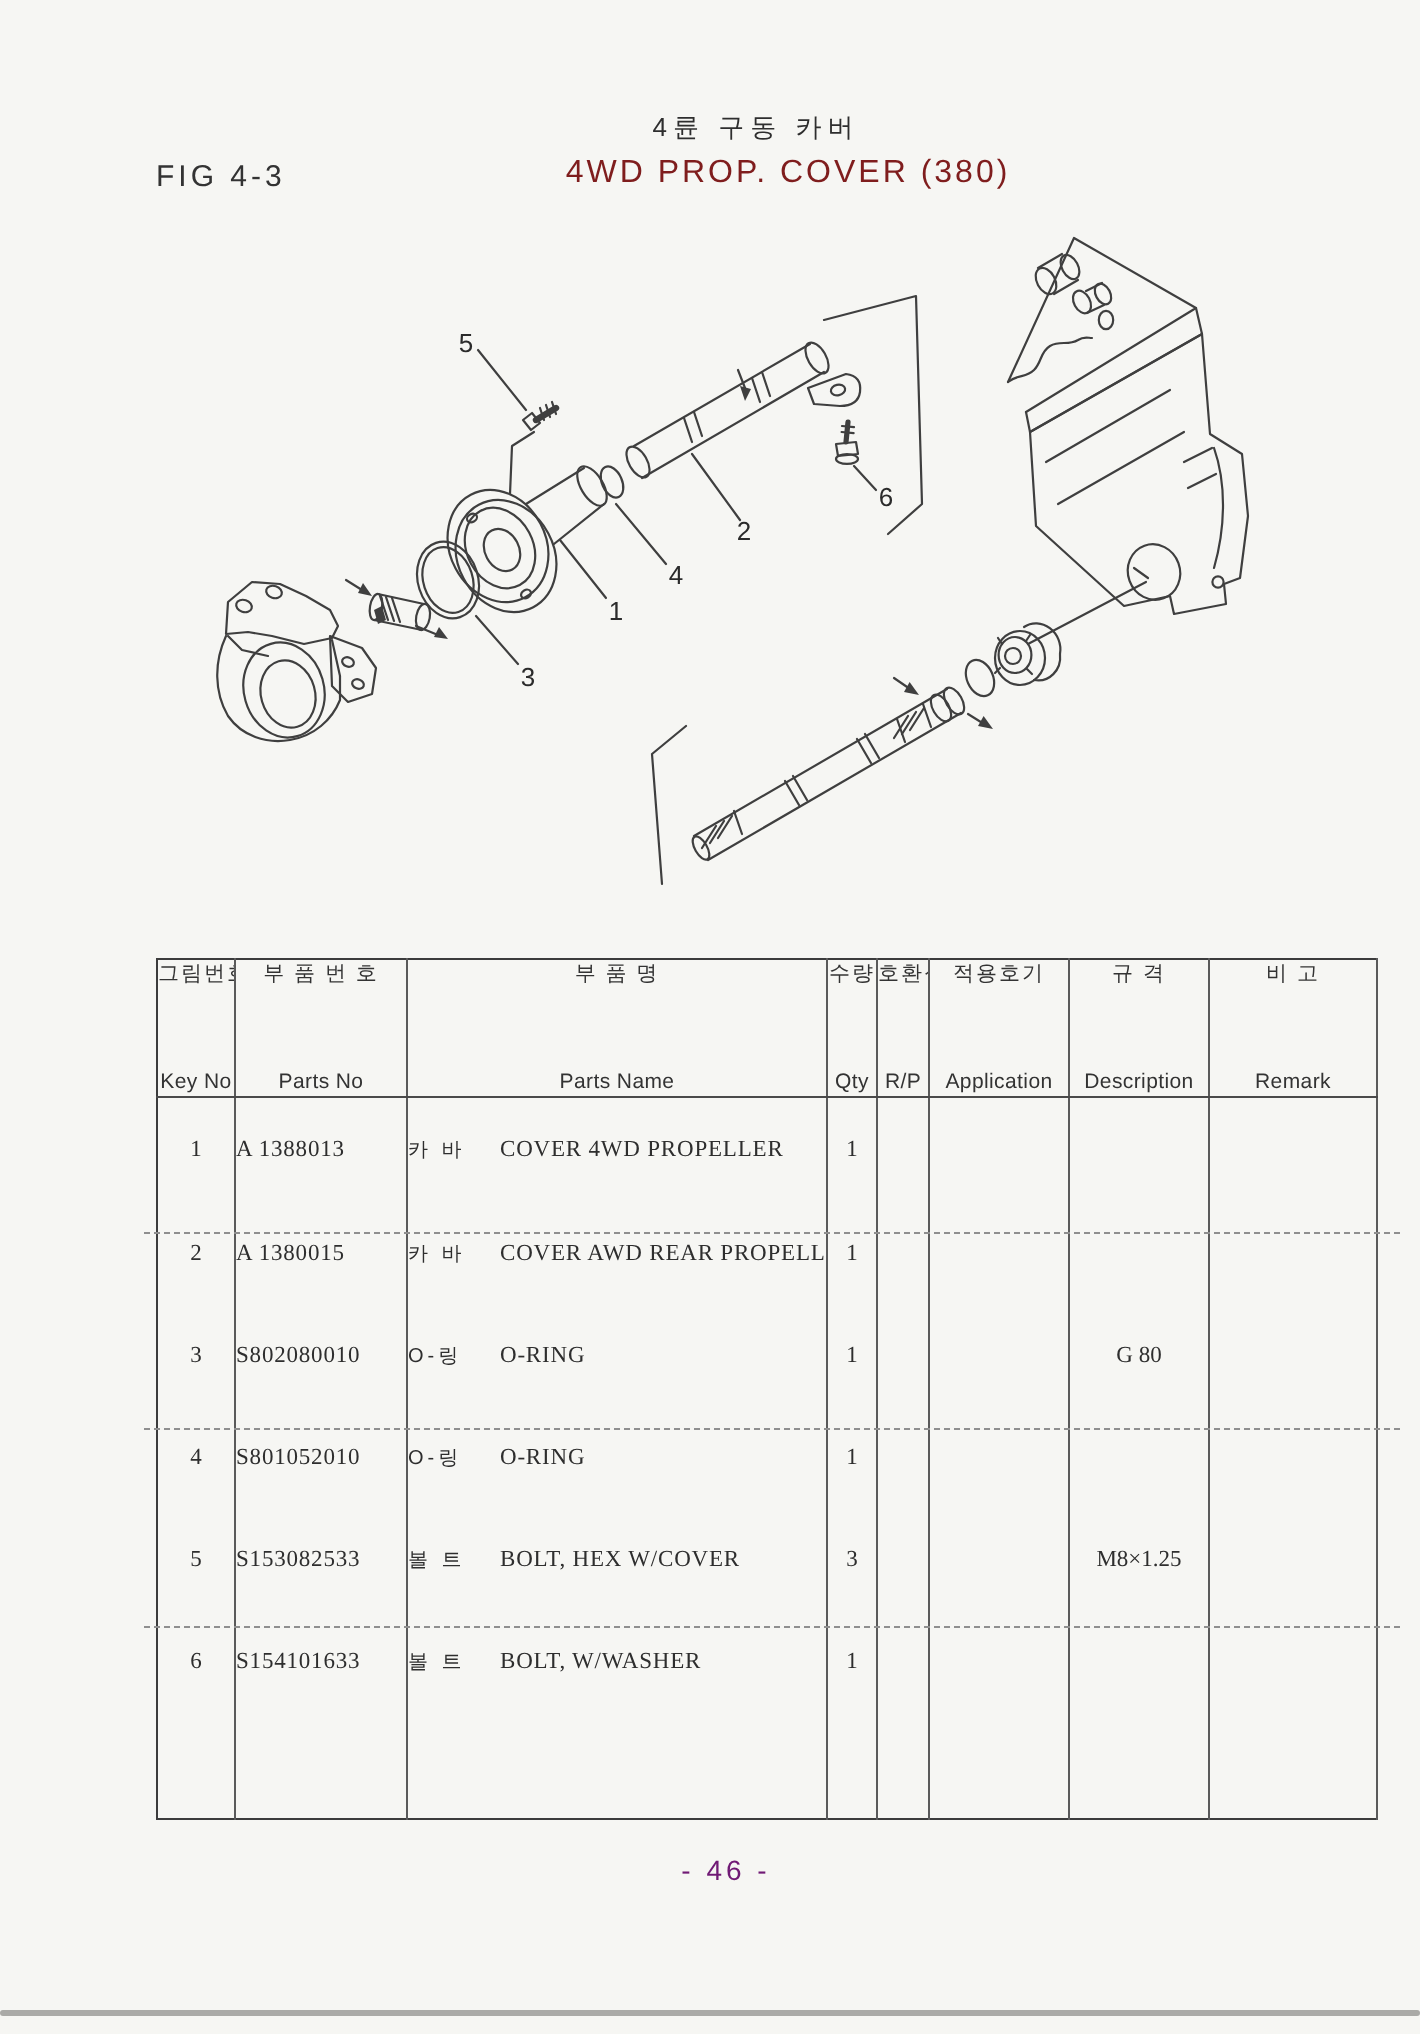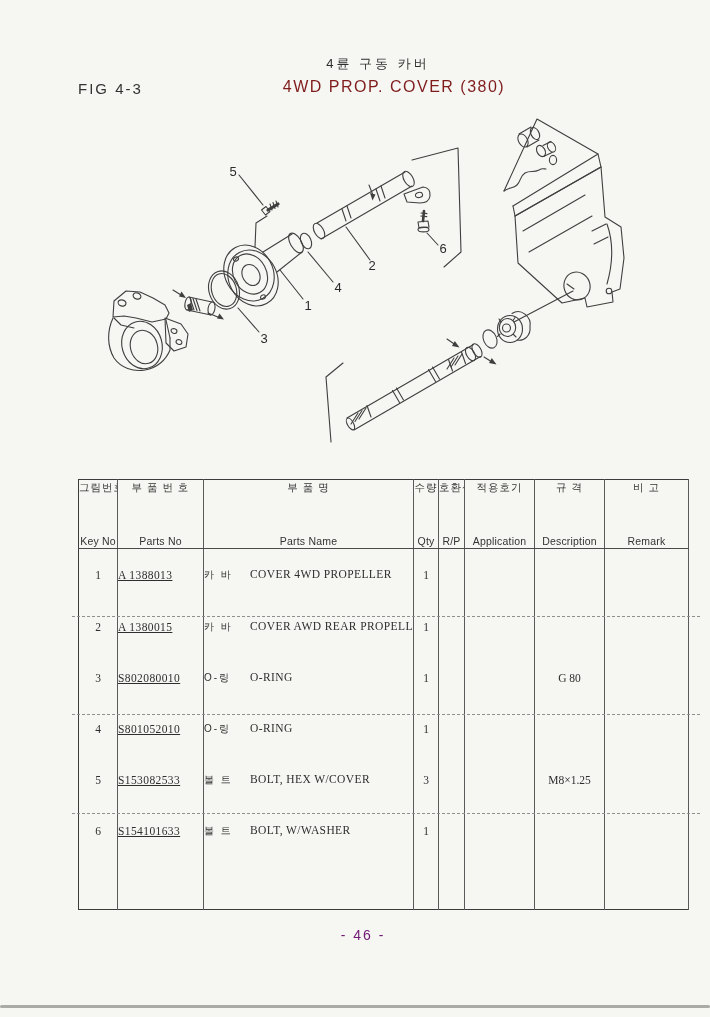--- a/index.html
+++ b/index.html
@@ -46,21 +46,21 @@
     height:38px;text-align:center;
     font-size:10.5px;line-height:14px;color:#333;
   }
   table.parts thead .h-kr{font-size:10.5px;letter-spacing:1px;}
   table.parts thead .h-en{font-size:10.5px;letter-spacing:0.2px;margin-top:40px;}
   table.parts tbody td{
     height:20px;font-family:"Liberation Serif",serif;
     font-size:11.5px;color:#2e2e2e;
   }
   td.c-center{text-align:center;}
-  td.c-partno{padding-left:6px;letter-spacing:0.4px;text-decoration:underline;}
+  td.c-partno{padding-left:6px;letter-spacing:0.4px;}
   td.c-name{padding-left:7px;}
   .name-kr{display:inline-block;width:46px;font-family:Liberation Sans, sans-serif;font-size:10px;letter-spacing:2px;}
   .name-en{letter-spacing:0.4px;margin-top:20px;}
   tr.filler td{height:auto;}
   .dash{
     position:absolute;left:-6px;width:628px;height:0;
     border-top:1px dashed #8f8f8f;
   }
   .dash.d1{top:137px;}
   .dash.d2{top:235px;}

